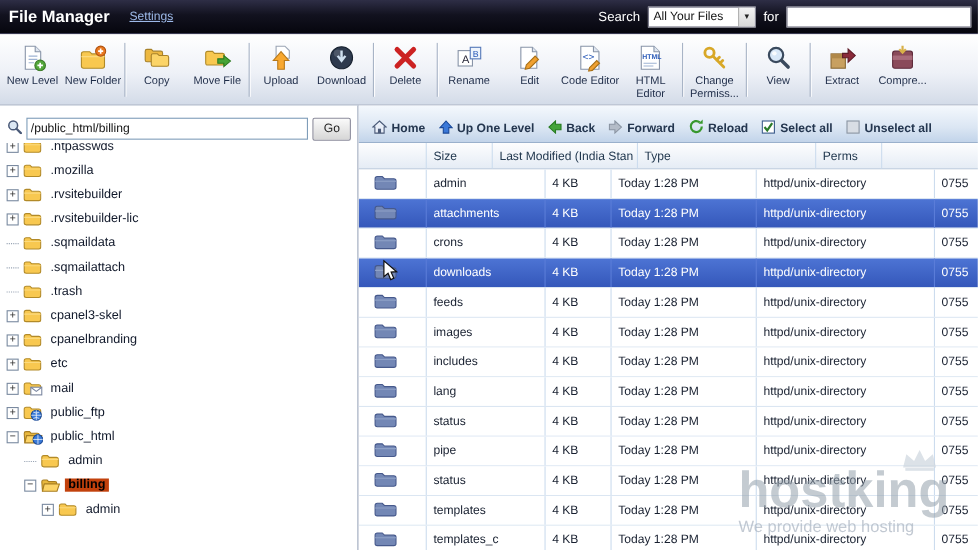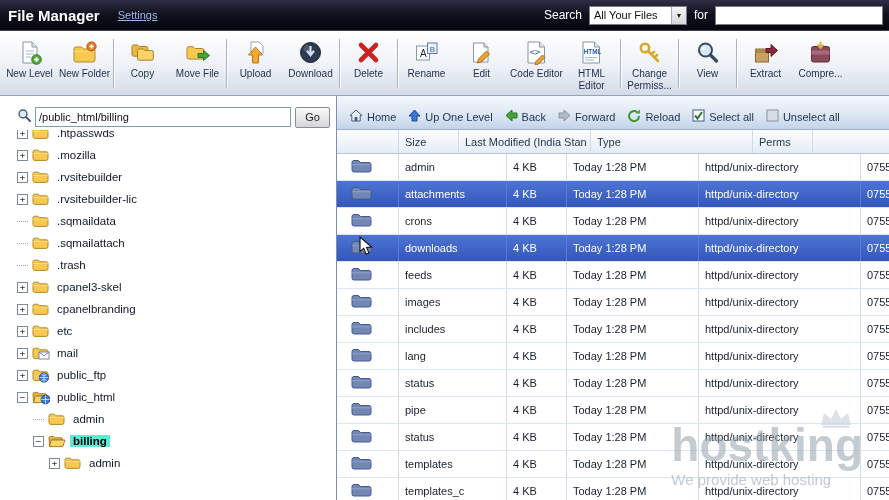--- a/index.html
+++ b/index.html
@@ -21,47 +21,47 @@
 
   
   .toolbar { flex: 0 0 66px; height: 66px; background: linear-gradient(180deg,#ffffff 0%,#eef1f7 55%,#d3dbe8 100%);
              border-top: 1px solid #3a3a52; border-bottom: 1px solid #96a2b8; display: flex; align-items: stretch; padding: 3px 2px 2px; }
   .tb-item { width: 55px; display: flex; flex-direction: column; align-items: center; padding-top: 4px; gap: 2px; cursor: pointer; }
   .tb-icon { height: 28px; display: flex; align-items: center; justify-content: center; }
   .tb-label { font-size: 10px; color: #1e2c48; text-align: center; line-height: 1.15; }
   .tb-sep { width: 1px; background: #a8b4c6; margin: 5px 1px; box-shadow: 1px 0 0 #fdfdfe; }
 
   
-  .content { flex: 1; display: flex; min-height: 0; padding-left: 11px; }
+  .content { flex: 1; display: flex; min-height: 0; }
 
   
   .left-panel { flex: 0 0 326px; width: 326px; background: #fff; border-right: 1px solid #7e8ea8;
                 display: flex; flex-direction: column; padding-top: 8px; overflow: hidden; }
   .pathbar { flex: 0 0 26px; display: flex; align-items: center; gap: 4px; padding: 0 6px; }
   .path-input { flex: 1; height: 20px; border: 1px solid #7f9db9; font-size: 11px; padding: 0 3px; color: #111; }
   .go-btn { height: 21px; padding: 0 9px; font-size: 11px; background: linear-gradient(#fafafa,#d6d6d6);
             border: 1px solid #8a8a9a; border-radius: 2px; color: #222; cursor: pointer; }
   .tree { flex: 1; overflow: hidden; padding: 3px 0 0 4px; }
   .tree-row { height: 22px; display: flex; align-items: center; gap: 4px; font-size: 11.5px; color: #10182a;
               white-space: nowrap; cursor: pointer; }
   .tree-row.clipped { margin-top: -11px; }
   .exp { flex: 0 0 11px; width: 11px; height: 11px; border: 1px solid #7a8aa0; background: #fff; display: flex;
          align-items: center; justify-content: center; font-size: 9px; line-height: 9px; color: #333;
          font-family: "DejaVu Sans Mono", monospace; cursor: pointer; }
   .conn { flex: 0 0 11px; width: 11px; height: 0; border-top: 1px dotted #98a4b4; }
   .tree-icon { flex: 0 0 18px; width: 18px; display: flex; align-items: center; }
   .tree-label { padding: 0 3px; }
-  .tree-label.sel { background: #5eead4; font-weight: bold; color: #000; }
+  .tree-label.sel { background: #c2410c; font-weight: bold; color: #000; }
 
   
   .right-panel { flex: 1; min-width: 0; display: flex; flex-direction: column; background: #fff; position: relative; overflow: hidden; }
   .filebar { flex: 0 0 34px; background: linear-gradient(180deg,#f4f8fd 0%,#dbe6f3 60%,#c2d4ea 100%);
              border-bottom: 1px solid #9ab0cc; display: flex; align-items: center; gap: 12px; padding: 8px 10px 0 12px;
              font-size: 11px; color: #24364f; }
-  .fb-item { display: flex; align-items: center; gap: 4px; cursor: pointer; white-space: nowrap; }
+  .fb-item { display: flex; align-items: center; gap: 4px; cursor: pointer; white-space: nowrap; font-weight: bold; }
 
   .thead { flex: 0 0 24px; display: flex; background: linear-gradient(180deg,#fdfdfe,#e5ecf5);
            border-bottom: 1px solid #b6c6da; font-size: 11px; color: #22384f; }
   .cell { padding: 0 6px; white-space: nowrap; overflow: hidden; border-right: 1px solid #ccdcee; height: 100%;
           display: flex; align-items: center; }
   .col-icon  { flex: 0 0 62px; width: 62px; padding-left: 14px; }
   .col-name  { flex: 0 0 108px; width: 108px; }
   .col-size  { flex: 0 0 60px; width: 60px; }
   .col-mod   { flex: 0 0 132px; width: 132px; }
   .col-type  { flex: 0 0 162px; width: 162px; }

